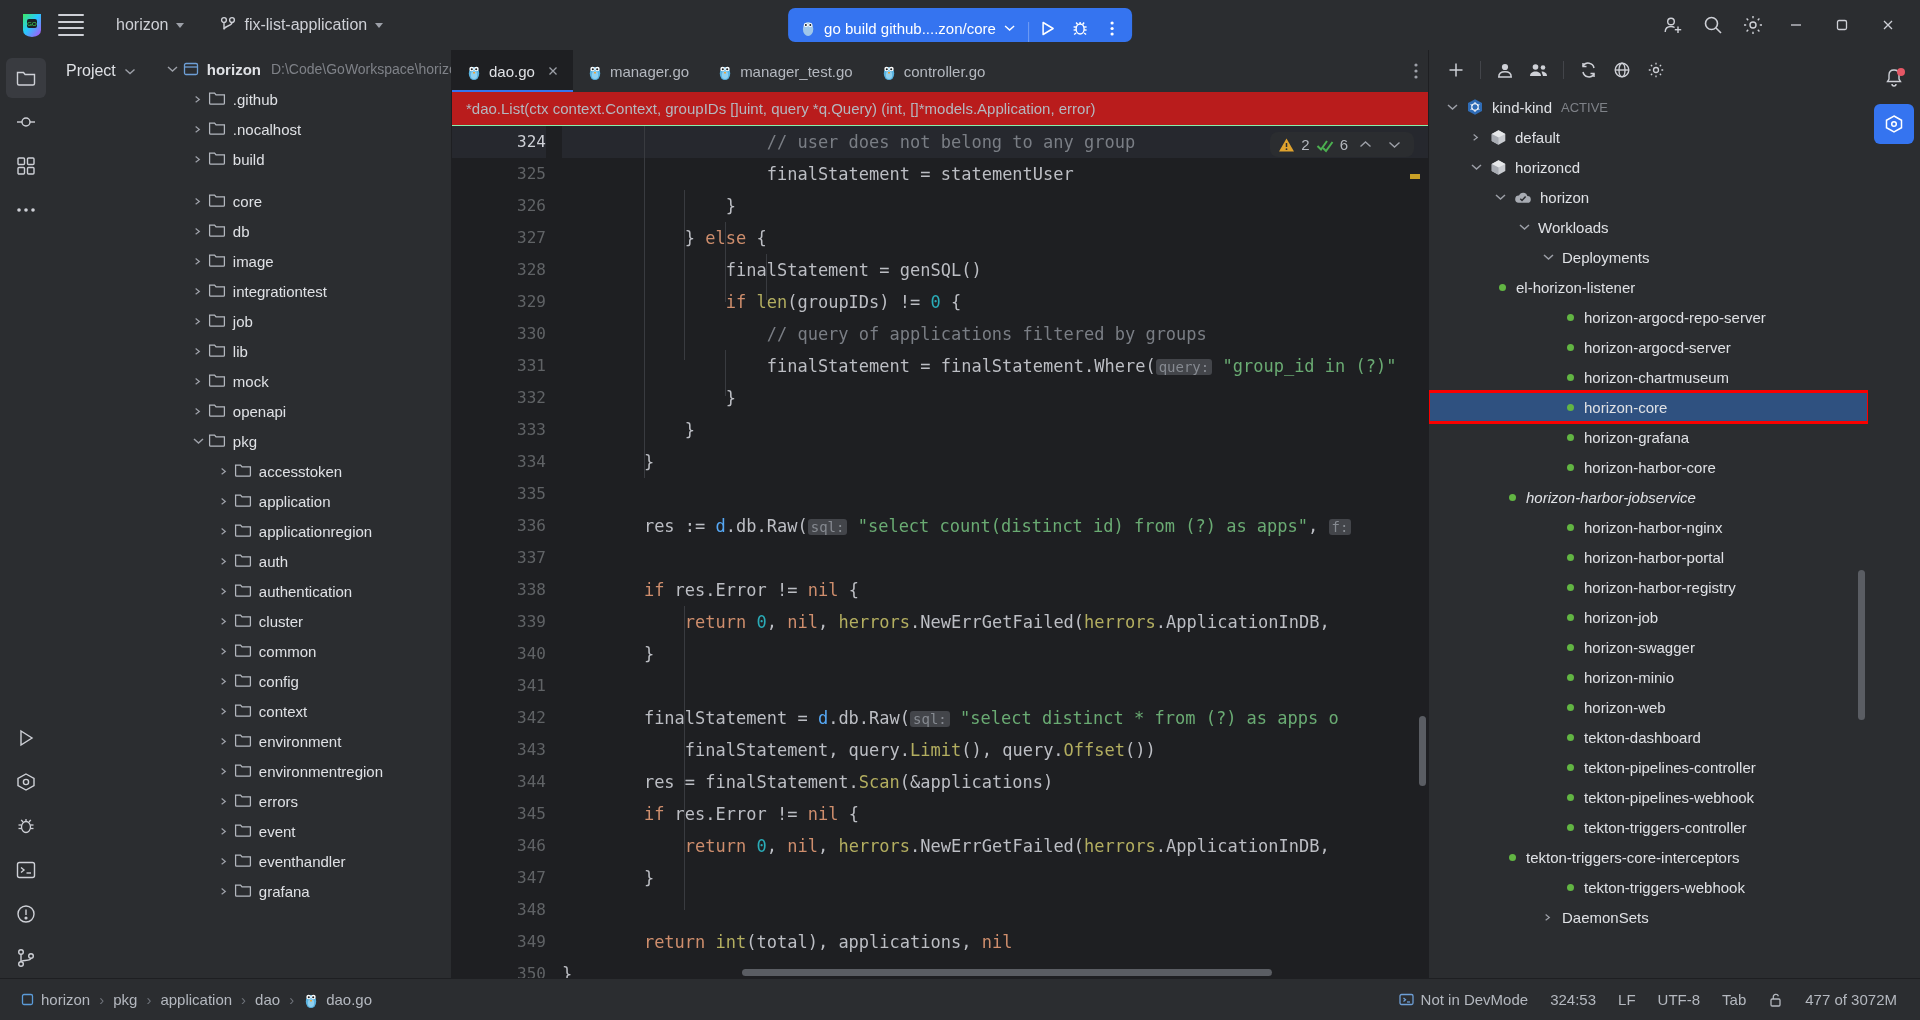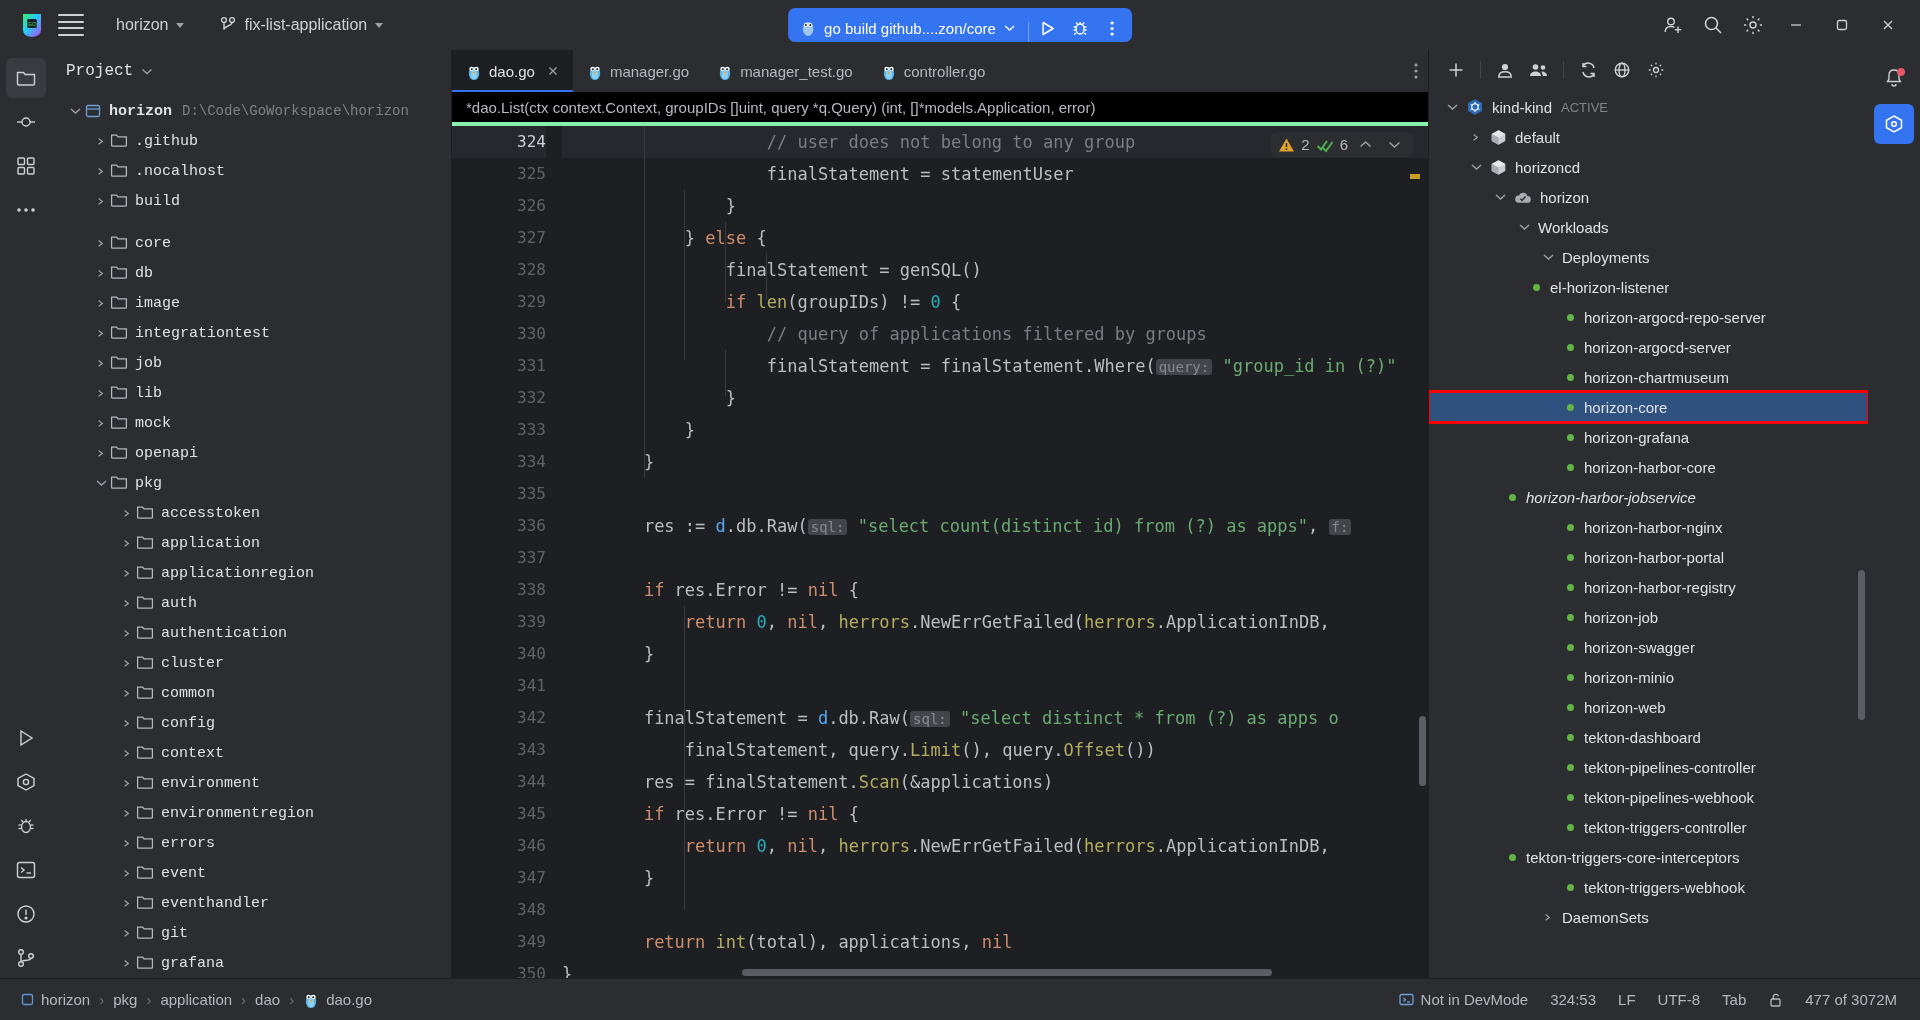--- a/index.html
+++ b/index.html
@@ -43,21 +43,21 @@
   
   .main { flex:1; display:flex; min-height:0; }
 
   
   .rail { width:52px; background:#2b2d30; display:flex; flex-direction:column; align-items:center; padding-top:8px; gap:4px; flex:0 0 52px;}
   .rail .spacer { flex:1; }
   .rail-btn { width:40px;height:40px;display:flex;align-items:center;justify-content:center;border-radius:6px;cursor:pointer;}
   .rail-btn.active{ background:#393b40; }
 
   
-  .projpanel { width:400px; flex:0 0 400px; background:#2b2d30; display:flex; flex-direction:column; border-right:1px solid #1e1f22;font-family:Liberation Mono, monospace;}
+  .projpanel { width:400px; flex:0 0 400px; background:#2b2d30; display:flex; flex-direction:row; border-right:1px solid #1e1f22;}
   .panel-head { height:42px; display:flex; align-items:center; padding:0 14px; gap:8px;}
   .panel-title { font-size:16px; color:#dfe1e5; }
   .tree { flex:1; overflow:hidden; padding-top:4px; font-size:15px; }
   .tnode { display:flex; align-items:center; height:30px; padding-left:0; cursor:pointer; white-space:nowrap; }
   .arrow { width:18px; height:18px; display:flex; align-items:center; justify-content:center; flex:0 0 18px; color:#9da0a8; }
   .arrow svg { display:block; }
   .folder { width:18px;height:18px;margin-right:7px;flex:0 0 18px;}
   .tlabel { color:#dfe1e5; }
   .tlabel.bold { font-weight:bold; }
   .tpath { color:#7f8288; margin-left:10px; font-size:14px; }
@@ -65,21 +65,21 @@
   
   .editor { flex:1; min-width:0; background:#1e1f22; display:flex; flex-direction:column; }
   .tabbar { height:42px; background:#2b2d30; display:flex; align-items:flex-end; position:relative; }
   .tab { height:42px; display:flex; align-items:center; gap:8px; padding:0 14px; font-size:15px; color:#b4b8bf; cursor:pointer; position:relative;}
   .tab.active { background:#1e1f22; color:#dfe1e5; }
   .tab.active:after{ content:""; position:absolute; left:0; right:0; bottom:0; height:2px; background:#3574f0;}
   .tab .x { color:#7f8288; font-size:15px; margin-left:4px; }
   .tab-more { margin-left:auto; margin-right:10px; color:#9da0a8; cursor:pointer; display:flex; align-items:center; height:42px;}
   .gopher { width:15px; height:17px; flex:0 0 15px; position:relative; }
 
-  .breadcrumbbar { height:34px; background:#000000; display:flex; align-items:center; padding-left:14px; font-size:15px; color:#b4b8bf; border-bottom:4px solid #86efac; position:relative;}
+  .breadcrumbbar { height:34px; background:#b91c1c; display:flex; align-items:center; padding-left:14px; font-size:15px; color:#b4b8bf; border-bottom:1px solid #86efac; position:relative;}
 
   .codearea { flex:1; position:relative; overflow:hidden; background:#1e1f22; }
   .codeflex { display:flex; height:100%; }
   .gutter { width:110px; flex:0 0 110px; background:#1e1f22; text-align:right; padding-right:16px; font-family:"DejaVu Sans Mono", monospace; font-size:16px; color:#606366; user-select:none;}
   .gline { height:32px; line-height:32px; }
   .gline.cur { color:#ced0d6; background:#26282e; }
   .code { flex:1; font-family:"DejaVu Sans Mono", monospace; font-size:17px; line-height:32px; white-space:pre; position:relative; overflow:hidden; }
   .cline { height:32px; }
   .cline.cur { background:#26282e; }
   .kw { color:#cf8e6d; }
@@ -701,33 +701,20 @@
                 <svg width="9" height="10" viewBox="0 0 11 8" fill="none" stroke="#9da0a8" stroke-width="1.5">
                   <path d="M2 1 L6.5 4.5 L2 8"></path>
                 </svg>
               </span>
               <span class="folder">
                 <svg width="18" height="16" viewBox="0 0 18 16" fill="none" stroke="#b4b8bf" stroke-width="1.25">
                   <path d="M1.6 3 h5 l1.4 1.8 h8.4 v8.4 a1 1 0 0 1-1 1 H2.6 a1 1 0 0 1-1-1 Z"></path>
                 </svg>
               </span>
               <span class="tlabel">eventhandler</span>
-            </div>
-            <div class="tnode" style="padding-left: 66px;">
-              <span class="arrow">
-                <svg width="9" height="10" viewBox="0 0 11 8" fill="none" stroke="#9da0a8" stroke-width="1.5">
-                  <path d="M2 1 L6.5 4.5 L2 8"></path>
-                </svg>
-              </span>
-              <span class="folder">
-                <svg width="18" height="16" viewBox="0 0 18 16" fill="none" stroke="#b4b8bf" stroke-width="1.25">
-                  <path d="M1.6 3 h5 l1.4 1.8 h8.4 v8.4 a1 1 0 0 1-1 1 H2.6 a1 1 0 0 1-1-1 Z"></path>
-                </svg>
-              </span>
-              <span class="tlabel">git</span>
             </div>
             <div class="tnode" style="padding-left: 66px;">
               <span class="arrow">
                 <svg width="9" height="10" viewBox="0 0 11 8" fill="none" stroke="#9da0a8" stroke-width="1.5">
                   <path d="M2 1 L6.5 4.5 L2 8"></path>
                 </svg>
               </span>
               <span class="folder">
                 <svg width="18" height="16" viewBox="0 0 18 16" fill="none" stroke="#b4b8bf" stroke-width="1.25">
                   <path d="M1.6 3 h5 l1.4 1.8 h8.4 v8.4 a1 1 0 0 1-1 1 H2.6 a1 1 0 0 1-1-1 Z"></path>
@@ -1004,21 +991,21 @@
               <span class="nlabel">Workloads</span>
             </div>
             <div class="nnode" style="padding-left: 110px;">
               <span class="arrow" style="margin-right: 5px;">
                 <svg width="11" height="8" viewBox="0 0 11 8" fill="none" stroke="#9da0a8" stroke-width="1.5">
                   <path d="M1 2 L5.5 6 L10 2"></path>
                 </svg>
               </span>
               <span class="nlabel">Deployments</span>
             </div>
-            <div class="nnode" style="padding-left: 104px;">
+            <div class="nnode" style="padding-left: 70px;">
               <span class="ndot" style="background: rgb(98, 181, 67);"></span>
               <span class="nlabel">el-horizon-listener</span>
             </div>
             <div class="nnode" style="padding-left: 138px;">
               <span class="ndot" style="background: rgb(98, 181, 67);"></span>
               <span class="nlabel">horizon-argocd-repo-server</span>
             </div>
             <div class="nnode" style="padding-left: 138px;">
               <span class="ndot" style="background: rgb(98, 181, 67);"></span>
               <span class="nlabel">horizon-argocd-server</span>

